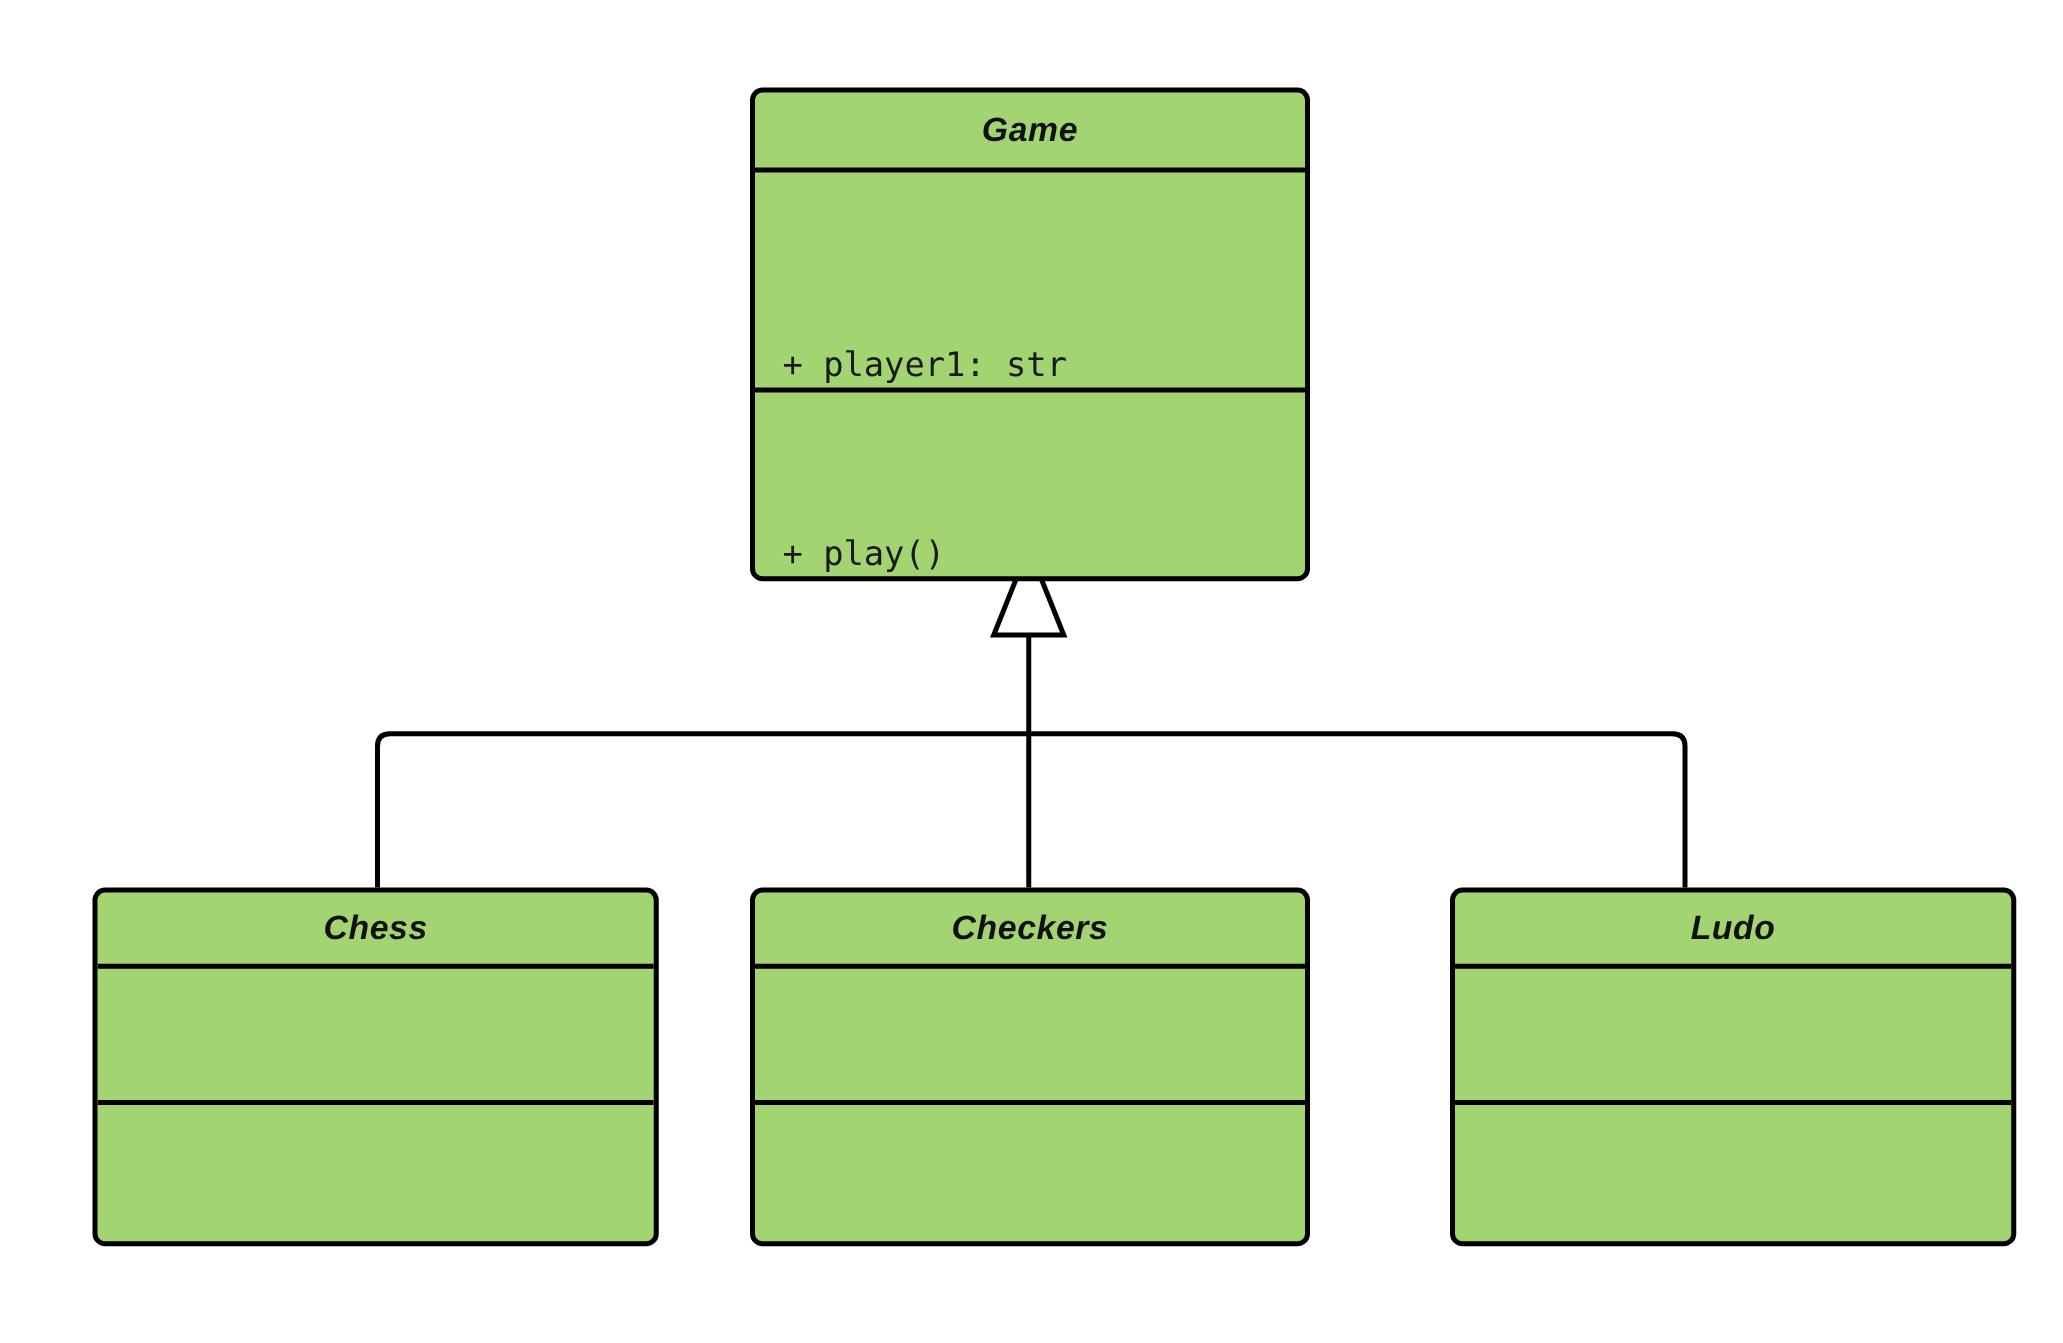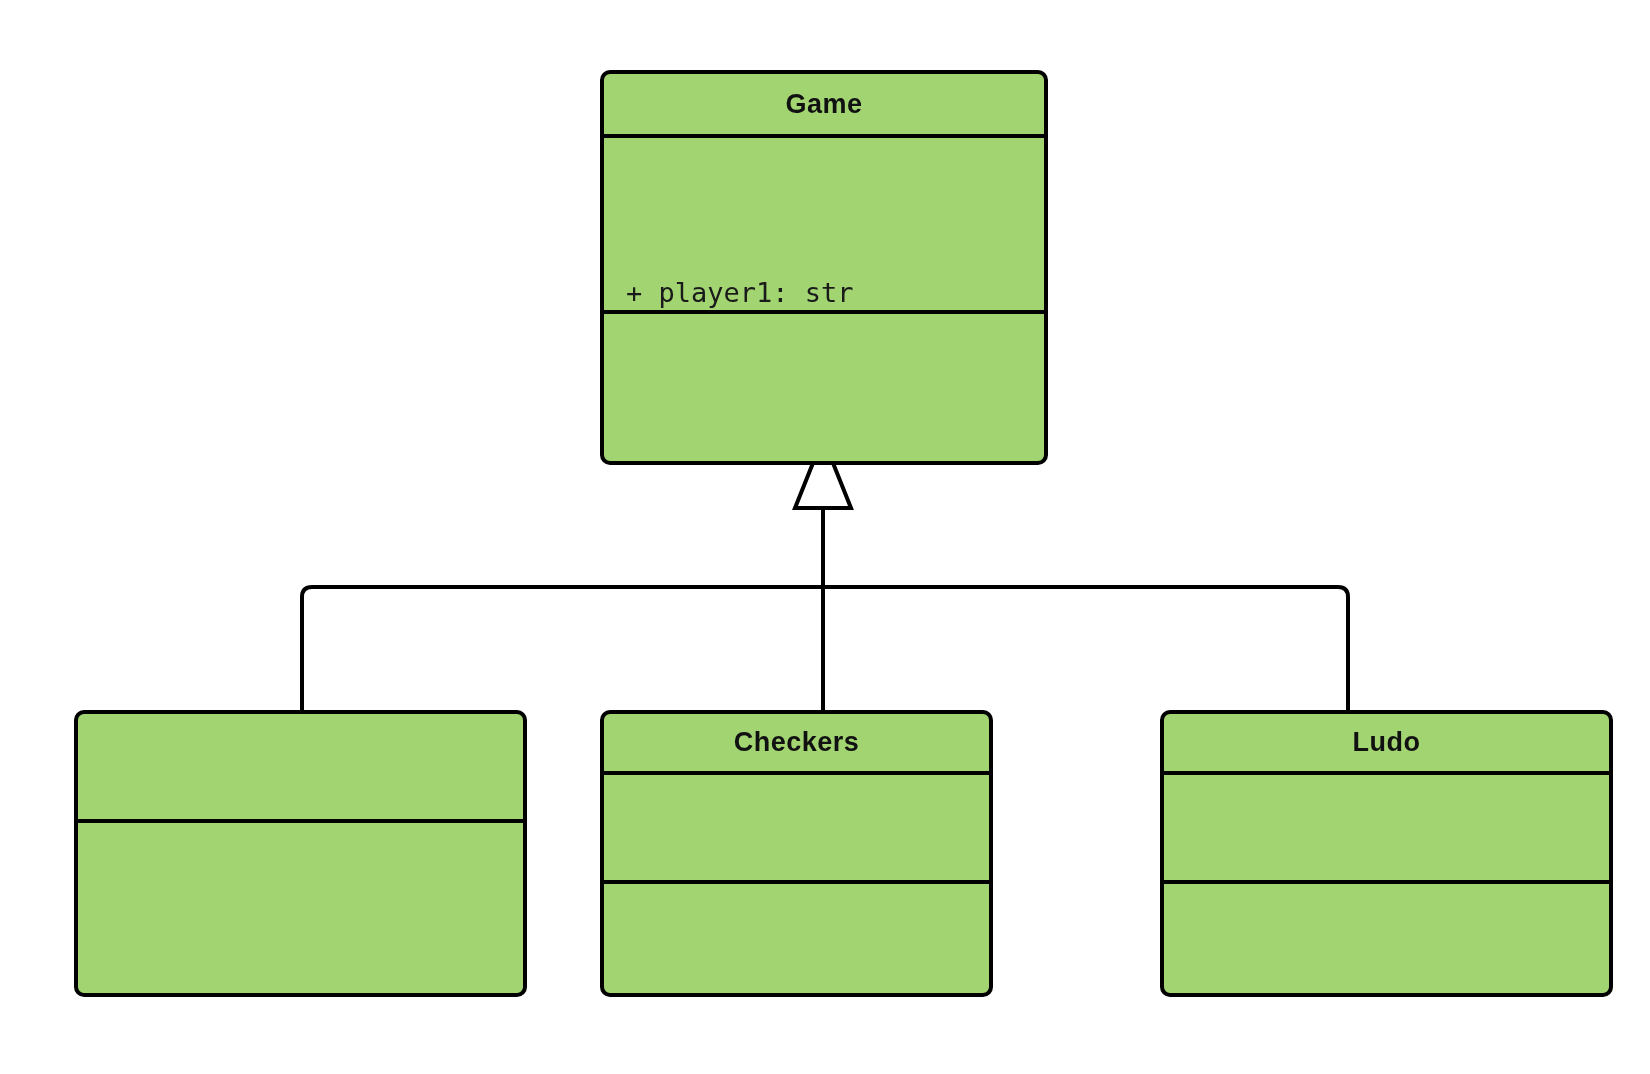--- a/index.html
+++ b/index.html
@@ -45,20 +45,21 @@
     text-align: center;
     font-family: "Liberation Sans", sans-serif;
     font-weight: bold;
     font-size: 27px;
     color: #111111;
     letter-spacing: 0.5px;
     display: flex;
     align-items: center;
     justify-content: center;
     border-bottom: 4px solid #000000;
+    font-style: italic;
   }
   .uml-compartment {
     box-sizing: border-box;
     width: 100%;
     font-family: "DejaVu Sans Mono", "Liberation Mono", monospace;
     font-size: 27px;
     line-height: 34px;
     color: #1a1a1a;
     padding: 0 0 0 22px;
     display: flex;
@@ -81,21 +82,21 @@
   #class-game .game-attrs { height: 176px; }
   #class-game .game-methods { flex: 1 1 auto; }
 
   
   .subclass { top: 710px; width: 453px; height: 287px; }
   .subclass .uml-title { height: 61px; }
   .subclass .sub-attrs { height: 109px; }
   .subclass .sub-methods { flex: 1 1 auto; }
 
   #class-chess    { left: 74px; }
-  #class-checkers { left: 600px; width: 393px; }
+  #class-checkers { left: 600px; width: 448px; }
   #class-ludo     { left: 1124px; margin-left: 36px; }
 </style>
 </head>
 <body>
 
 <div id="canvas">
 
   <svg id="connectors" viewBox="0 0 1650 1074" width="1650" height="1074" xmlns="http://www.w3.org/2000/svg">
     <g fill="none" stroke="#000000" stroke-width="4" stroke-linecap="butt">
 
@@ -107,23 +108,27 @@
     </g>
 
     <polygon points="823,438 851,508 795,508" fill="#ffffff" stroke="#000000" stroke-width="4" stroke-linejoin="miter"></polygon>
   </svg>
 
   <div class="uml-class" id="class-game">
     <div class="uml-title">Game</div>
     <div class="uml-compartment with-divider game-attrs">
       <div class="uml-member">+ player1: str</div>
     </div>
+    <div class="uml-compartment game-methods">
+      <div class="uml-member">+ play()</div>
+    </div>
   </div>
 
   <div class="uml-class subclass" id="class-chess">
+    <div class="uml-title">Chess</div>
     <div class="uml-compartment with-divider empty sub-attrs"></div>
     <div class="uml-compartment empty sub-methods"></div>
   </div>
 
   <div class="uml-class subclass" id="class-checkers">
     <div class="uml-title">Checkers</div>
     <div class="uml-compartment with-divider empty sub-attrs"></div>
     <div class="uml-compartment empty sub-methods"></div>
   </div>
 

